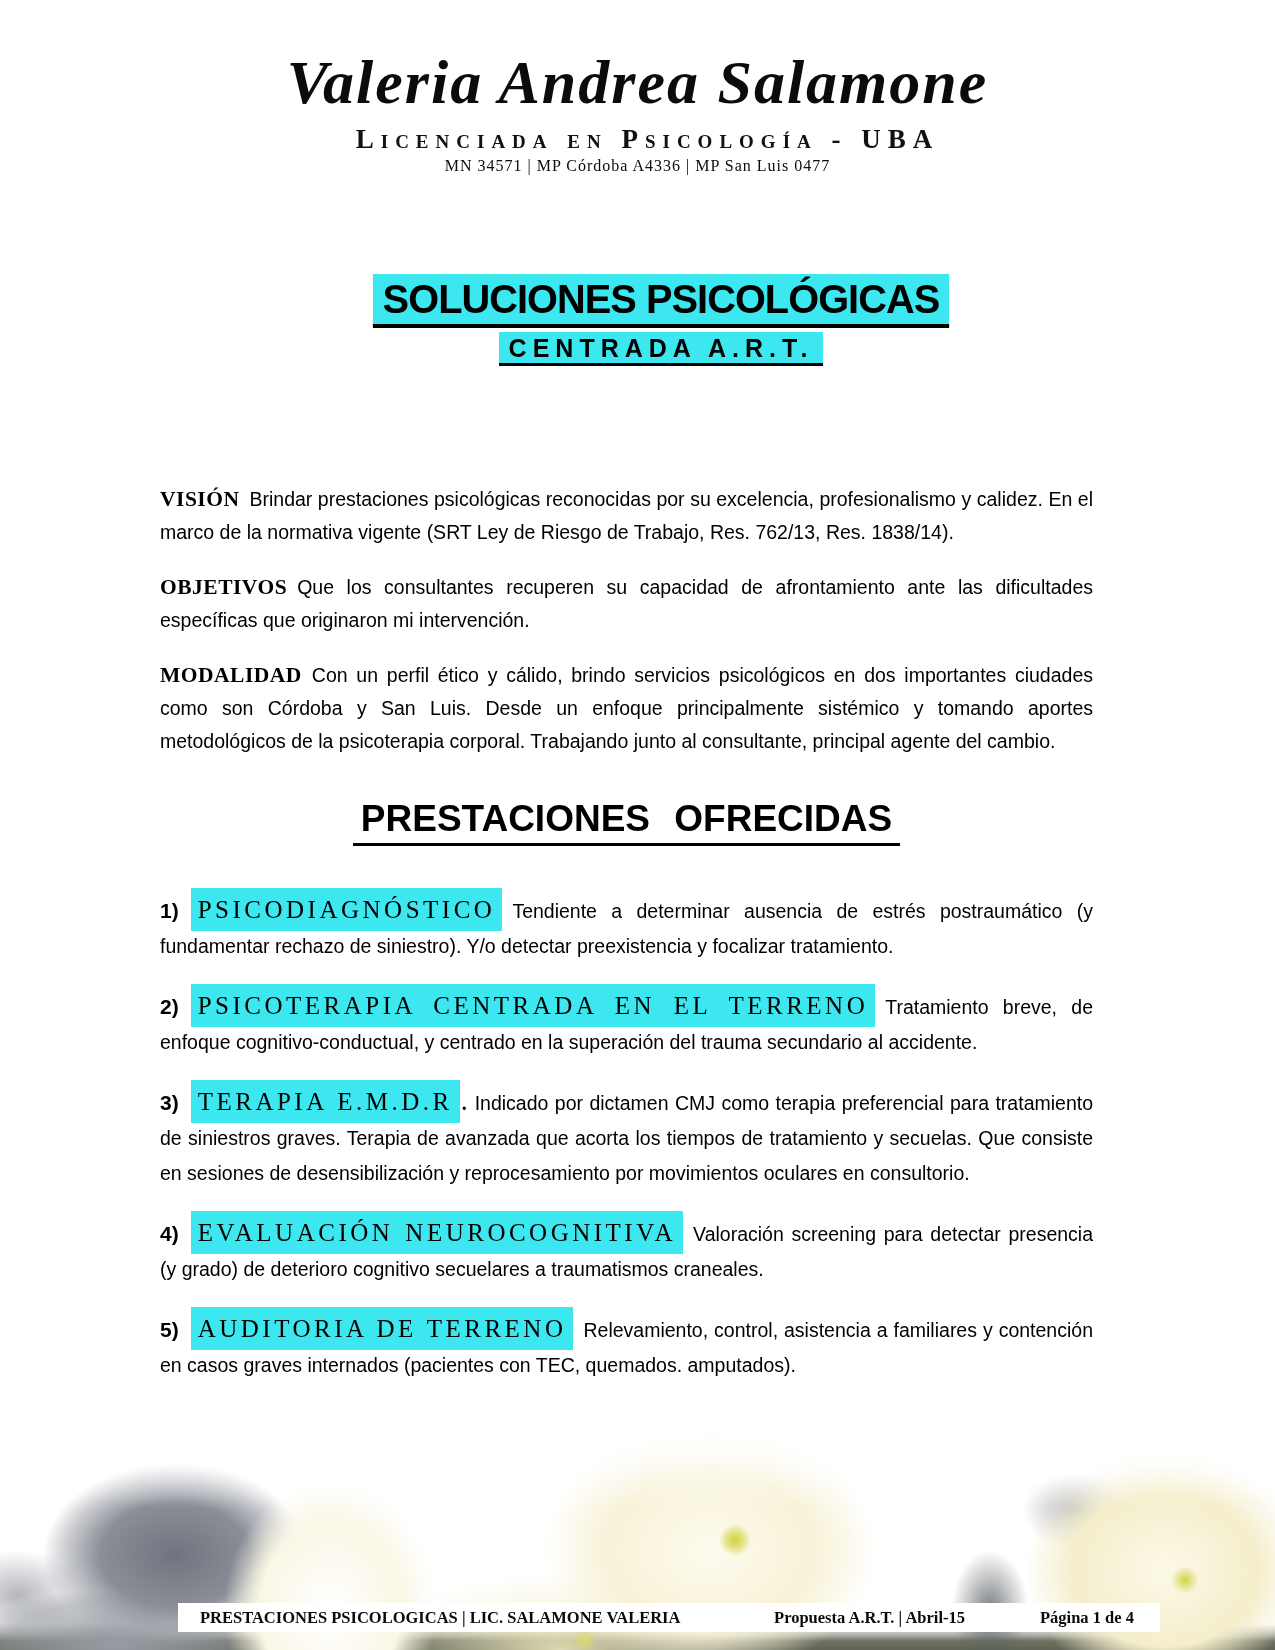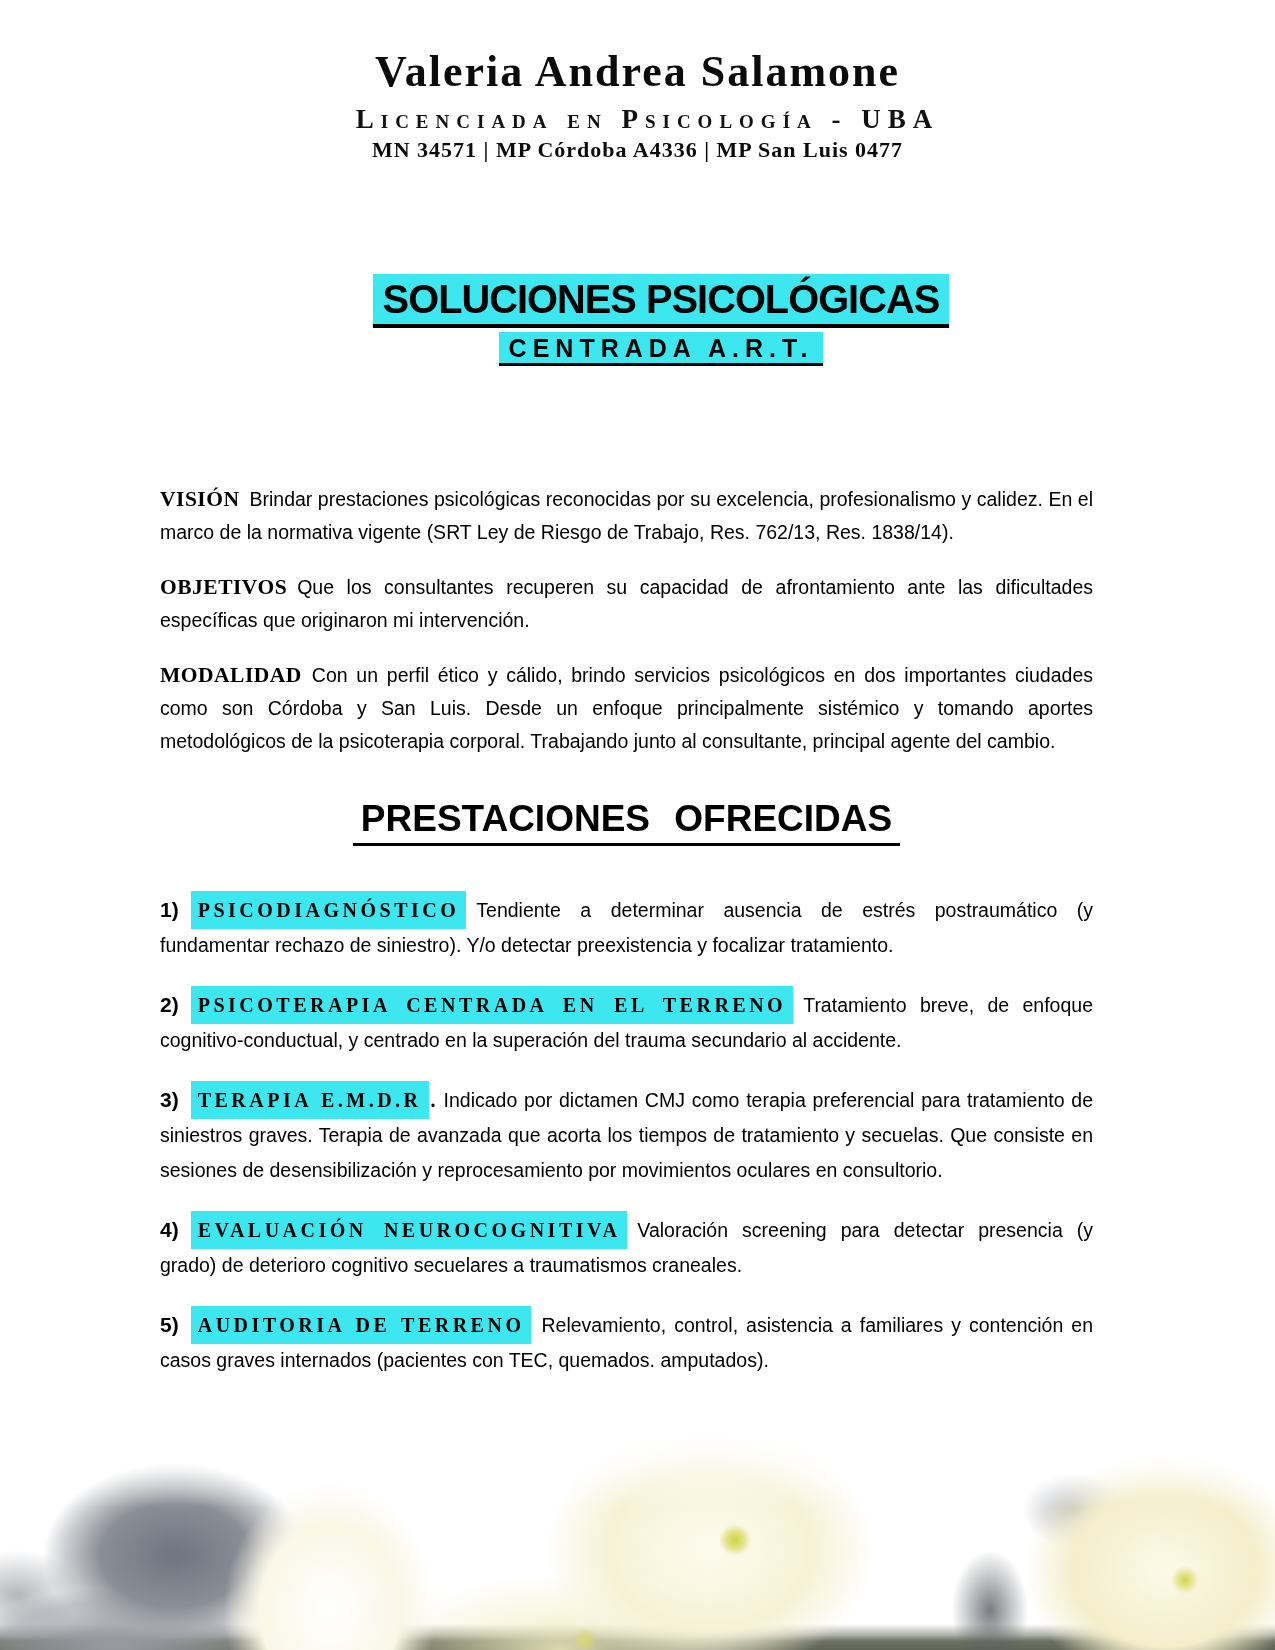--- a/index.html
+++ b/index.html
@@ -12,33 +12,33 @@
     background: #ffffff;
     overflow: hidden;
     font-family: "Liberation Sans", sans-serif;
     color: #000;
   }
 
   
   .letterhead { position: absolute; top: 48px; left: 0; width: 100%; text-align: center; }
   .sig-name {
     font-family: cursive;
-    font-size: 44px; font-weight: bold; 
+    font-size: 62px; font-weight: bold; font-style: italic;
     letter-spacing: 2px; line-height: 1.1; color: #0b0b0b;
   }
   .credential {
     margin-top: 8px;
     font-family: "Liberation Serif", serif;
     font-variant: small-caps;
     font-size: 27px; font-weight: bold; letter-spacing: 7px; color: #111; margin-left: 20px;
   }
   .registration {
     margin-top: 2px;
     font-family: "Liberation Serif", serif;
-    font-size: 22px; font-weight: bold; letter-spacing: 1px; color: #0b0b0b;
+    font-size: 16px; font-weight: normal; letter-spacing: 1px; color: #0b0b0b;
   }
 
   
   .title-block { position: absolute; top: 274px; left: 0; width: 100%; text-align: center; padding-left: 47px; }
   .doc-title {
     display: inline-block;
     background: var(--hl);
     border-bottom: 4px solid #000;
     padding: 2px 10px 1px;
     font-size: 41px; font-weight: bold; letter-spacing: -1px;
@@ -71,21 +71,21 @@
     display: inline-block;
     border-bottom: 3px solid #000;
     padding: 0 8px 3px;
     font-size: 37px; font-weight: bold; letter-spacing: 0px; word-spacing: 14px;
   }
 
   .offering { margin: 0 0 24px; font-size: 19.5px; line-height: 35px; }
   .offering-num { font-weight: bold; font-size: 21px; margin-right: 12px; }
   .offering-label {
     font-family: "Liberation Serif", serif;
-    font-size: 20px; font-weight: bold; letter-spacing: 3.5px;
+    font-size: 25px; font-weight: normal; letter-spacing: 3.5px;
     background: var(--hl);
     padding: 8px 7px;
     margin-right: 10px;
     white-space: nowrap;
   }
   .offering-suffix { font-family: "Liberation Serif", serif; font-weight: bold; font-size: 20px; margin-right: 8px; margin-left: -8px; }
 
   
   .photo {
     position: absolute; left: 0; bottom: 0; width: 1275px; height: 245px;
@@ -160,14 +160,19 @@
     <p class="offering"><span class="offering-num">3)</span><span class="offering-label">TERAPIA  E.M.D.R</span><span class="offering-suffix">.</span><span>Indicado por dictamen CMJ como terapia preferencial para tratamiento de siniestros graves. Terapia de avanzada que acorta los tiempos de tratamiento y secuelas. Que consiste en sesiones de desensibilización y reprocesamiento por movimientos oculares en consultorio.</span></p>
 
     <p class="offering"><span class="offering-num">4)</span><span class="offering-label">EVALUACIÓN NEUROCOGNITIVA</span><span class="offering-suffix"></span><span>Valoración screening para detectar presencia (y grado) de deterioro cognitivo secuelares a traumatismos craneales.</span></p>
 
     <p class="offering"><span class="offering-num">5)</span><span class="offering-label">AUDITORIA DE TERRENO</span><span class="offering-suffix"></span><span>Relevamiento, control,  asistencia a familiares y contención en casos graves internados (pacientes con TEC, quemados. amputados).</span></p>
 
   </div>
 
   <div class="photo"></div>
 
+  <div class="footer-bar">
+    <span class="footer-left">PRESTACIONES PSICOLOGICAS | LIC. SALAMONE VALERIA</span>
+    <span class="footer-center">Propuesta A.R.T. | Abril-15</span>
+    <span class="footer-right">Página 1 de 4</span>
+  </div>
 
 </div>
 
 </body></html>

